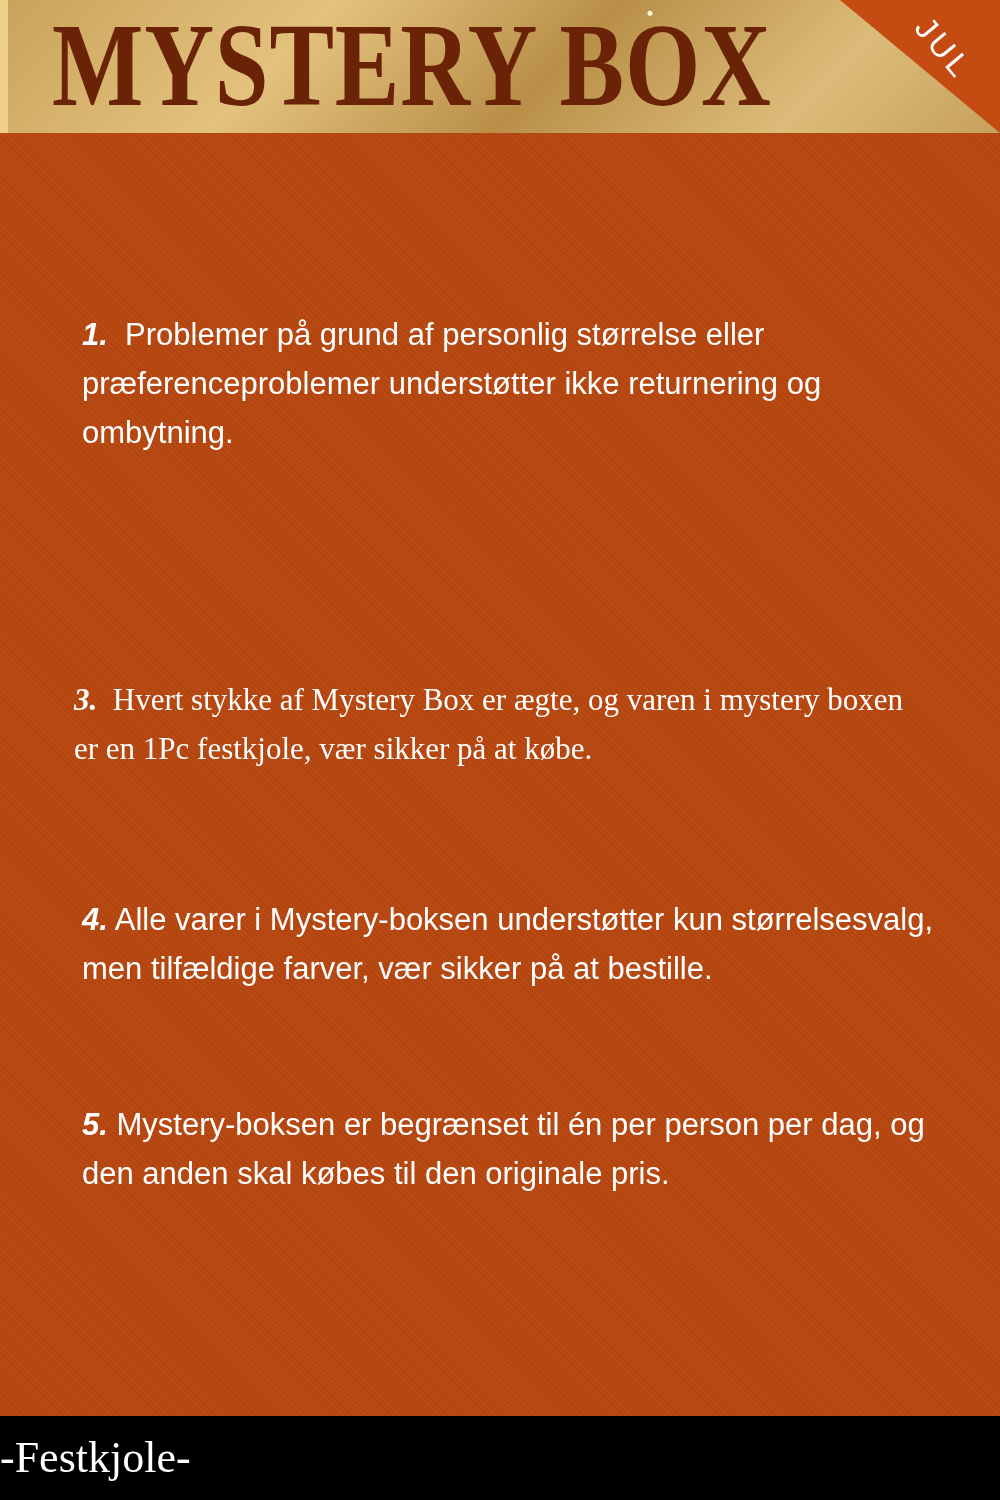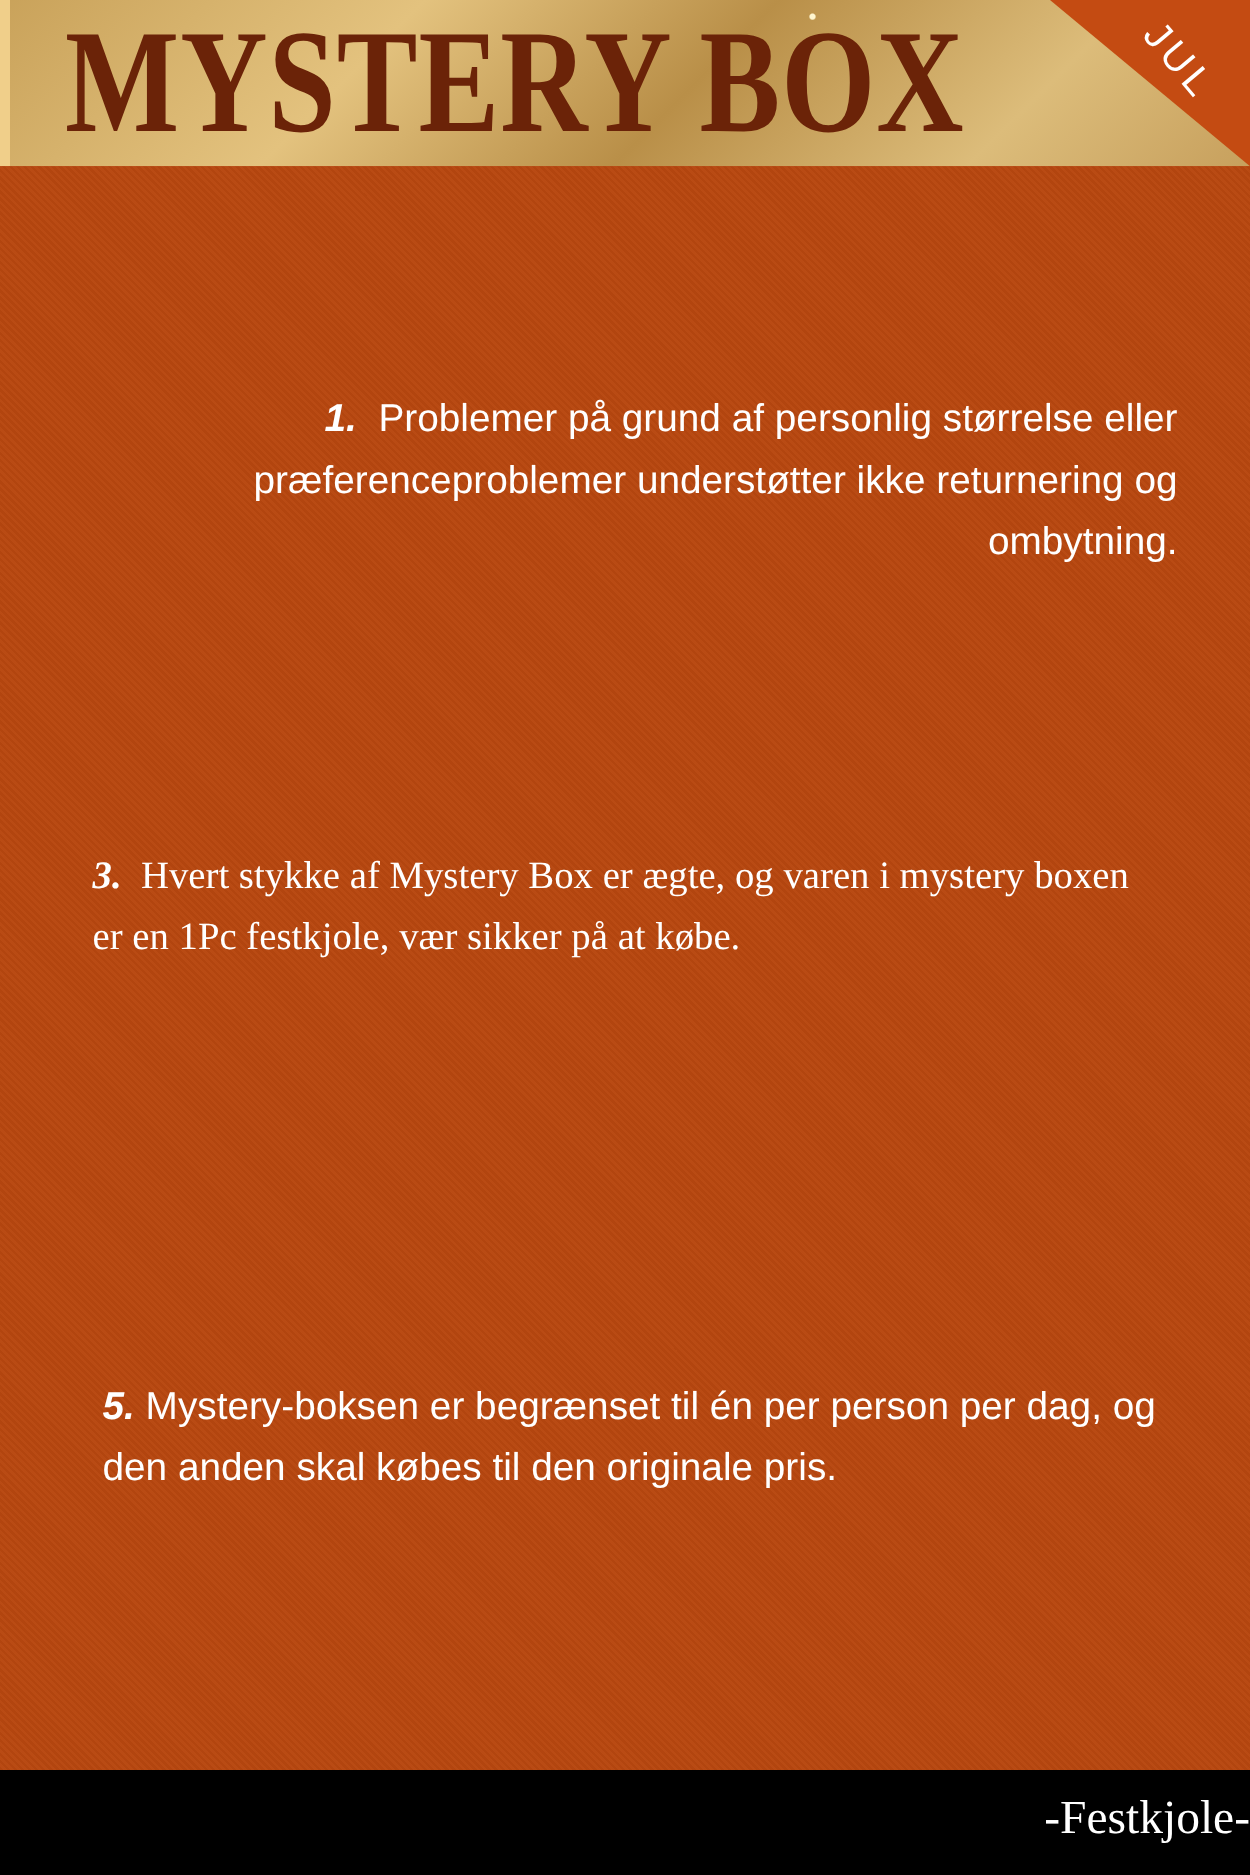--- a/index.html
+++ b/index.html
@@ -11,37 +11,40 @@
       overflow:hidden; }
   .header::before { content:""; position:absolute; left:0; top:0; width:8px; height:133px; background:#f0cf8a; }
   .title { position:absolute; left:52px; top:4px; font-family:"Liberation Serif", serif; font-weight:bold; font-size:118px; line-height:124px; color:#6b2308; letter-spacing:1px; transform:scaleX(0.82); transform-origin:left top; white-space:nowrap; }
   .corner { position:absolute; right:0; top:0; width:0; height:0; border-top:133px solid #c44b12; border-left:160px solid transparent; }
   .corner-label { position:absolute; right:22px; top:30px; color:#fff; font-size:32px; letter-spacing:4px; transform:rotate(50deg); transform-origin:center; }
   .content { position:absolute; left:0; top:133px; width:1000px; height:1283px; background:
       repeating-linear-gradient(45deg, rgba(0,0,0,0.03) 0 2px, rgba(255,255,255,0.02) 2px 4px), #b8470f; }
   .item { position:absolute; color:#fff; font-size:31px; line-height:49px; width:860px; }
   .item .num { font-weight:bold; font-style:italic; }
   .footer { position:absolute; left:0; top:1416px; width:1000px; height:84px; background:#000; }
-  .footer-label { position:absolute; left:0; width:1000px; top:16px; text-align:right; color:#fff; font-family:"Liberation Serif", serif; font-size:38px; }
+  .footer-label { position:absolute; left:0; width:1000px; top:16px; text-align:left; color:#fff; font-family:"Liberation Serif", serif; font-size:44px; }
 </style>
 </head>
 <body>
 
 <div class="header">
   <div class="title">MYSTERY BOX</div>
   <div class="corner"></div>
   <div class="corner-label">JUL</div>
 </div>
 
 <div class="content">
-  <div class="item" style="left:82px; top:177px;text-align:right;">
+  <div class="item" style="left:82px; top:177px;">
     <span class="num">1.</span>&nbsp; <span>Problemer på grund af personlig størrelse eller præferenceproblemer understøtter ikke returnering og ombytning.</span>
   </div>
   <div class="item" style="left:74px; top:542px;font-family:Liberation Serif, serif;">
     <span class="num">3.</span>&nbsp; <span>Hvert stykke af Mystery Box er ægte, og varen i mystery boxen er en 1Pc festkjole, vær sikker på at købe.</span>
+  </div>
+  <div class="item" style="left:82px; top:762px;">
+    <span class="num">4.</span> <span>Alle varer i Mystery-boksen understøtter kun størrelsesvalg, men tilfældige farver, vær sikker på at bestille.</span>
   </div>
   <div class="item" style="left:82px; top:967px;">
     <span class="num">5.</span> <span>Mystery-boksen er begrænset til én per person per dag, og den anden skal købes til den originale pris.</span>
   </div>
 </div>
 
 <div class="footer">
   <div class="footer-label">-Festkjole-</div>
 </div>
 

